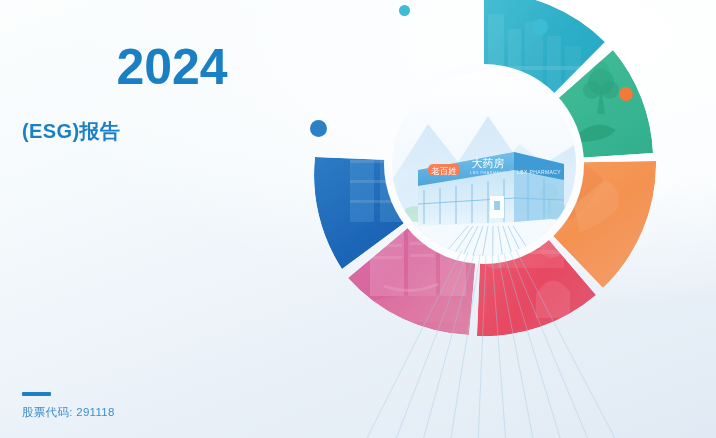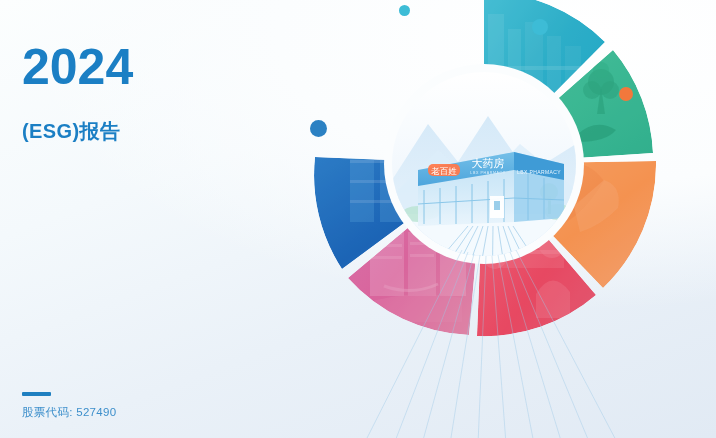--- a/index.html
+++ b/index.html
@@ -13,20 +13,21 @@
     background:
       radial-gradient(120% 95% at 82% 8%, #ffffff 0%, #fbfdfe 36%, rgba(246,250,253,0) 66%),
       linear-gradient(160deg,#fcfefe 0%,#f4f9fc 34%,#eaf1f8 64%,#e1eaf4 100%);
   }
 
   
   .title-block{position:absolute;left:22px;top:42px;width:300px;z-index:40;}
   .year{
     font-size:50px;line-height:50px;font-weight:bold;color:#1b7fc4;
     letter-spacing:0px;
+    text-align:center;
   }
   .subtitle{
     margin-top:13px;font-size:20px;line-height:30px;font-weight:bold;
     color:#1b7fc4;letter-spacing:0.4px;
   }
   .subtitle .l2{display:block;margin-top:24px;}
 
   .stock-block{position:absolute;left:22px;bottom:18px;z-index:40;}
   .stock-bar{width:29px;height:4px;background:#1f7fc0;border-radius:1px;}
   .stock-text{
@@ -309,16 +310,16 @@
 
   <div class="title-block">
     <div class="year">2024</div>
     <div class="subtitle">
       <span class="l2">(ESG)报告</span>
     </div>
   </div>
 
   <div class="stock-block">
     <div class="stock-bar"></div>
-    <div class="stock-text">股票代码: 527490</div>
+    <div class="stock-text">股票代码: 291118</div>
   </div>
 
 </div>
 
 </body></html>

